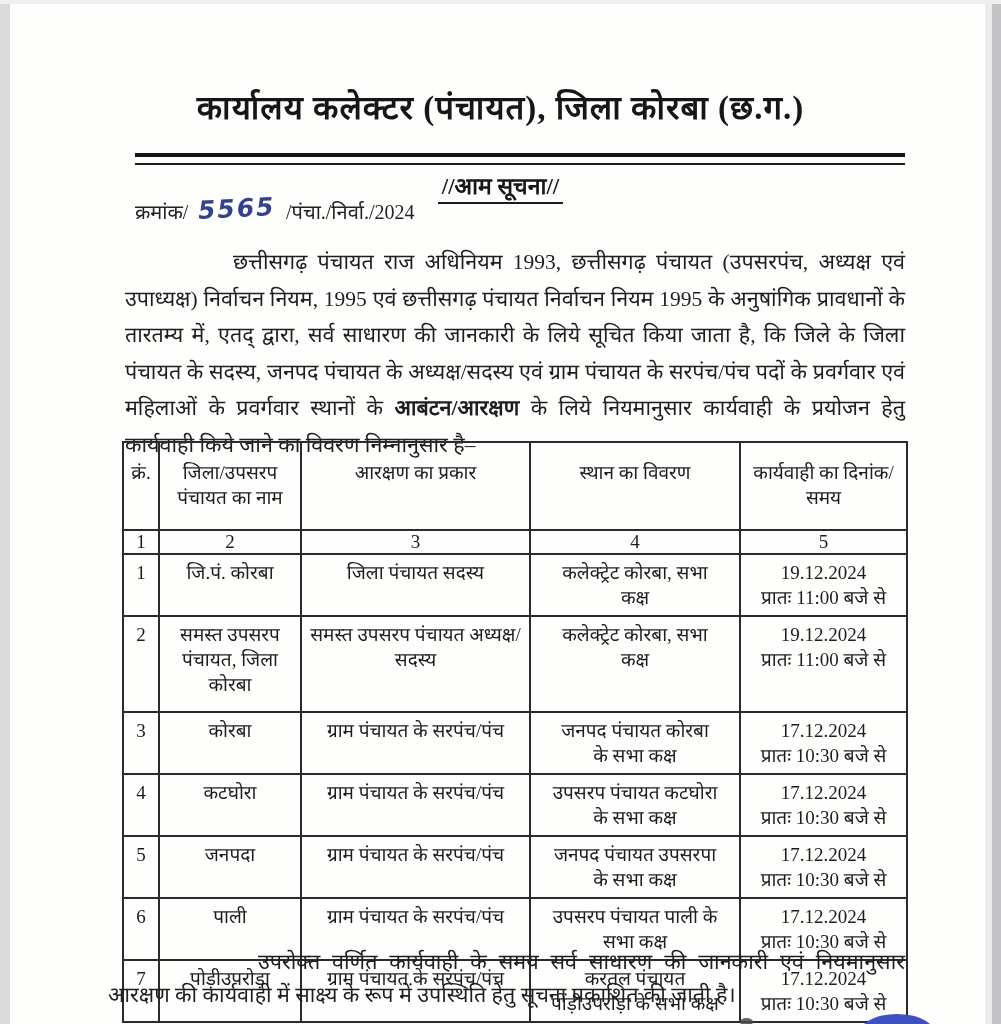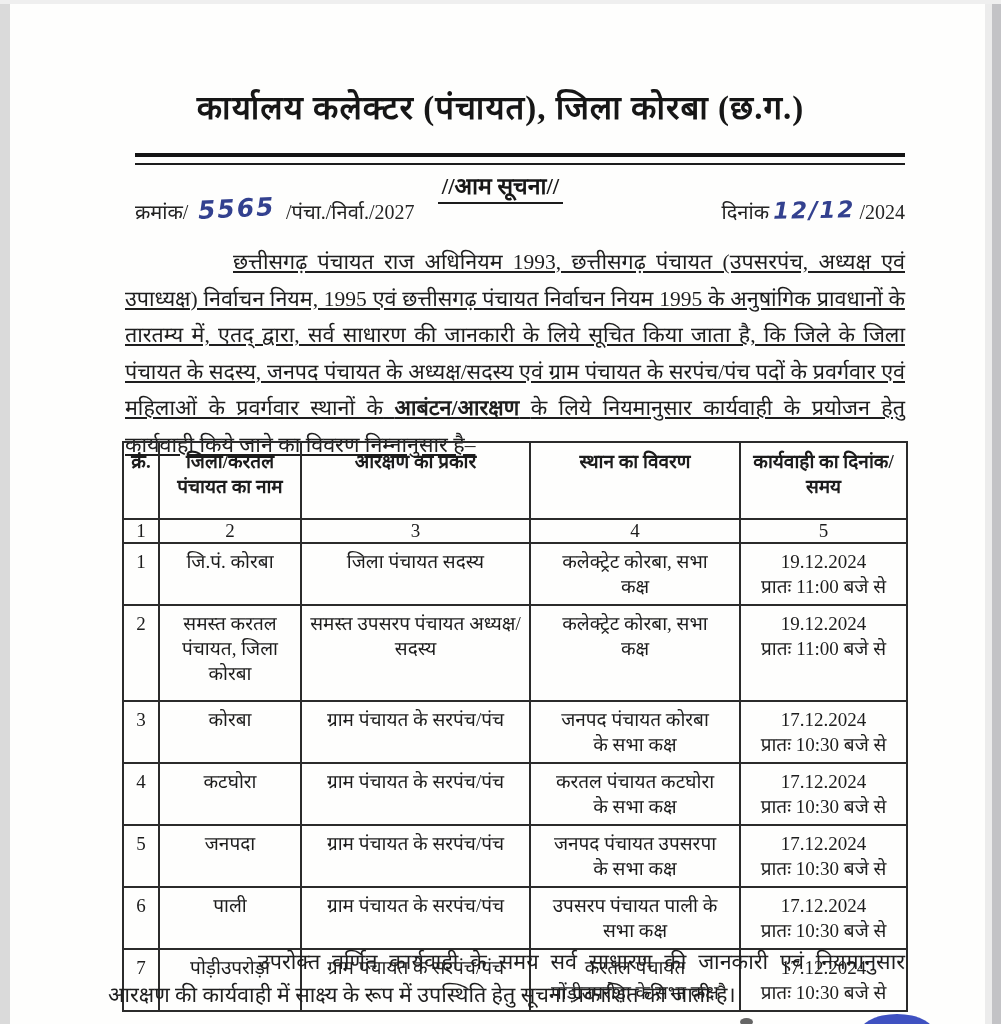--- a/index.html
+++ b/index.html
@@ -36,34 +36,33 @@
     color:#33418f;font-size:25px;font-weight:600;font-style:italic;
     display:inline-block;transform:rotate(-3deg) translateY(-2px);
     letter-spacing:2px;margin:0 10px;
   }
   .hand.date-ink{font-size:23px;margin:0 4px;transform:rotate(-1deg) translateY(-1px);}
 
   .body-para{
     position:absolute;top:240px;left:125px;width:780px;
     font-size:21.5px;line-height:36.5px;text-align:justify;text-indent:108px;
     color:#1e1e1e;
-    text-decoration:underline;
   }
   .hl{font-weight:700;}
 
   table.notice-table{
     position:absolute;top:437px;left:122px;width:784px;
     border-collapse:collapse;table-layout:fixed;
     font-size:19px;color:#1c1c1c;
   }
   .notice-table td,.notice-table th{
     border:2px solid #2b2b2b;padding:3px 4px;vertical-align:top;
     line-height:25px;font-weight:400;text-align:center;
   }
-  .notice-table thead th{height:66px;font-weight:700;padding-top:6px;border-radius:15px;}
+  .notice-table thead th{height:66px;font-weight:400;padding-top:17px;border-radius:15px;}
   tr.num-row td{height:20px;line-height:20px;padding:1px;}
   tr.data-row td{padding-top:5px;padding-bottom:5px;}
   tr.row-1 td{height:48px;}
   tr.row-2 td{height:84px;}
   tr.row-3 td,tr.row-4 td,tr.row-5 td,tr.row-6 td,tr.row-7 td{height:48px;}
 
   .closing-para{
     position:absolute;top:942px;left:108px;width:797px;
     font-size:21.5px;line-height:33px;text-align:justify;text-indent:150px;
     color:#1e1e1e;
@@ -89,45 +88,42 @@
   <div class="title">कार्यालय कलेक्टर (पंचायत), जिला कोरबा (छ.ग.)</div>
 
   <div class="double-rule"></div>
 
   <div class="notice-heading-wrap">
     <span class="notice-heading">//आम सूचना//</span>
   </div>
 
   <div class="ref-row">
     <span>
-      <span>क्रमांक/</span><span class="hand">5565</span><span>/पंचा./निर्वा./2027</span>
-    </span>
-    <span>
-      <span>दिनांक</span><span class="hand date-ink">12/12</span><span>/2024</span>
+      <span>क्रमांक/</span><span class="hand">5565</span><span>/पंचा./निर्वा./2024</span>
     </span>
   </div>
 
   <div class="body-para">
     <span>छत्तीसगढ़ पंचायत राज अधिनियम 1993, छत्तीसगढ़ पंचायत (उपसरपंच, अध्यक्ष एवं उपाध्यक्ष) निर्वाचन नियम, 1995 एवं छत्तीसगढ़ पंचायत निर्वाचन नियम 1995 के अनुषांगिक प्रावधानों के तारतम्य में, एतद् द्वारा, सर्व साधारण की जानकारी के लिये सूचित किया जाता है, कि जिले के जिला पंचायत के सदस्य, जनपद पंचायत के अध्यक्ष/सदस्य एवं ग्राम पंचायत के सरपंच/पंच पदों के प्रवर्गवार एवं महिलाओं के प्रवर्गवार स्थानों के</span>
     <span class="hl">आबंटन/आरक्षण</span>
     <span>के लिये नियमानुसार कार्यवाही के प्रयोजन हेतु कार्यवाही किये जाने का विवरण निम्नानुसार है–</span>
   </div>
 
   <table class="notice-table">
     <colgroup>
       <col style="width:36px">
         <col style="width:142px">
         <col style="width:229px">
         <col style="width:210px">
         <col style="width:167px">
     </colgroup>
     <thead>
       <tr>
         <th>क्रं.</th>
-        <th>जिला/करतल पंचायत का नाम</th>
+        <th>जिला/उपसरप पंचायत का नाम</th>
         <th>आरक्षण का प्रकार</th>
         <th>स्थान का विवरण</th>
         <th>कार्यवाही का दिनांक/समय</th>
       </tr>
       <tr class="num-row">
         <td>1</td>
         <td>2</td>
         <td>3</td>
         <td>4</td>
         <td>5</td>
@@ -142,21 +138,21 @@
           <div>कलेक्ट्रेट कोरबा, सभा</div>
           <div>कक्ष</div>
         </td>
         <td>
           <div>19.12.2024</div>
           <div>प्रातः 11:00 बजे से</div>
         </td>
       </tr>
       <tr class="data-row row-2">
         <td>2</td>
-        <td>समस्त करतल पंचायत, जिला कोरबा</td>
+        <td>समस्त उपसरप पंचायत, जिला कोरबा</td>
         <td>समस्त उपसरप पंचायत अध्यक्ष/सदस्य</td>
         <td>
           <div>कलेक्ट्रेट कोरबा, सभा</div>
           <div>कक्ष</div>
         </td>
         <td>
           <div>19.12.2024</div>
           <div>प्रातः 11:00 बजे से</div>
         </td>
       </tr>
@@ -171,21 +167,21 @@
         <td>
           <div>17.12.2024</div>
           <div>प्रातः 10:30 बजे से</div>
         </td>
       </tr>
       <tr class="data-row row-4">
         <td>4</td>
         <td>कटघोरा</td>
         <td>ग्राम पंचायत के सरपंच/पंच</td>
         <td>
-          <div>करतल पंचायत कटघोरा</div>
+          <div>उपसरप पंचायत कटघोरा</div>
           <div>के सभा कक्ष</div>
         </td>
         <td>
           <div>17.12.2024</div>
           <div>प्रातः 10:30 बजे से</div>
         </td>
       </tr>
       <tr class="data-row row-5">
         <td>5</td>
         <td>जनपदा</td>

